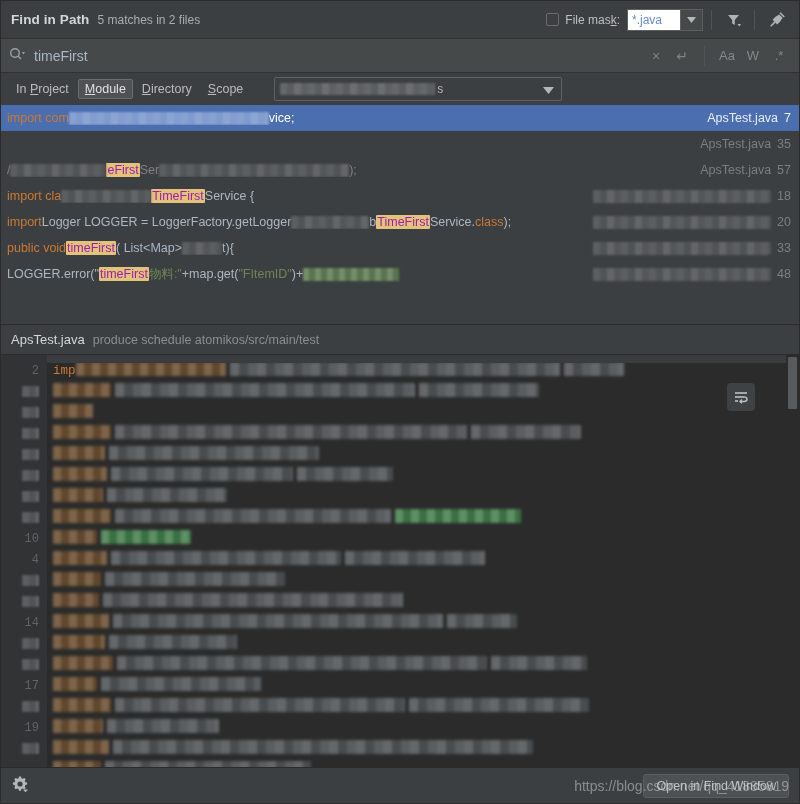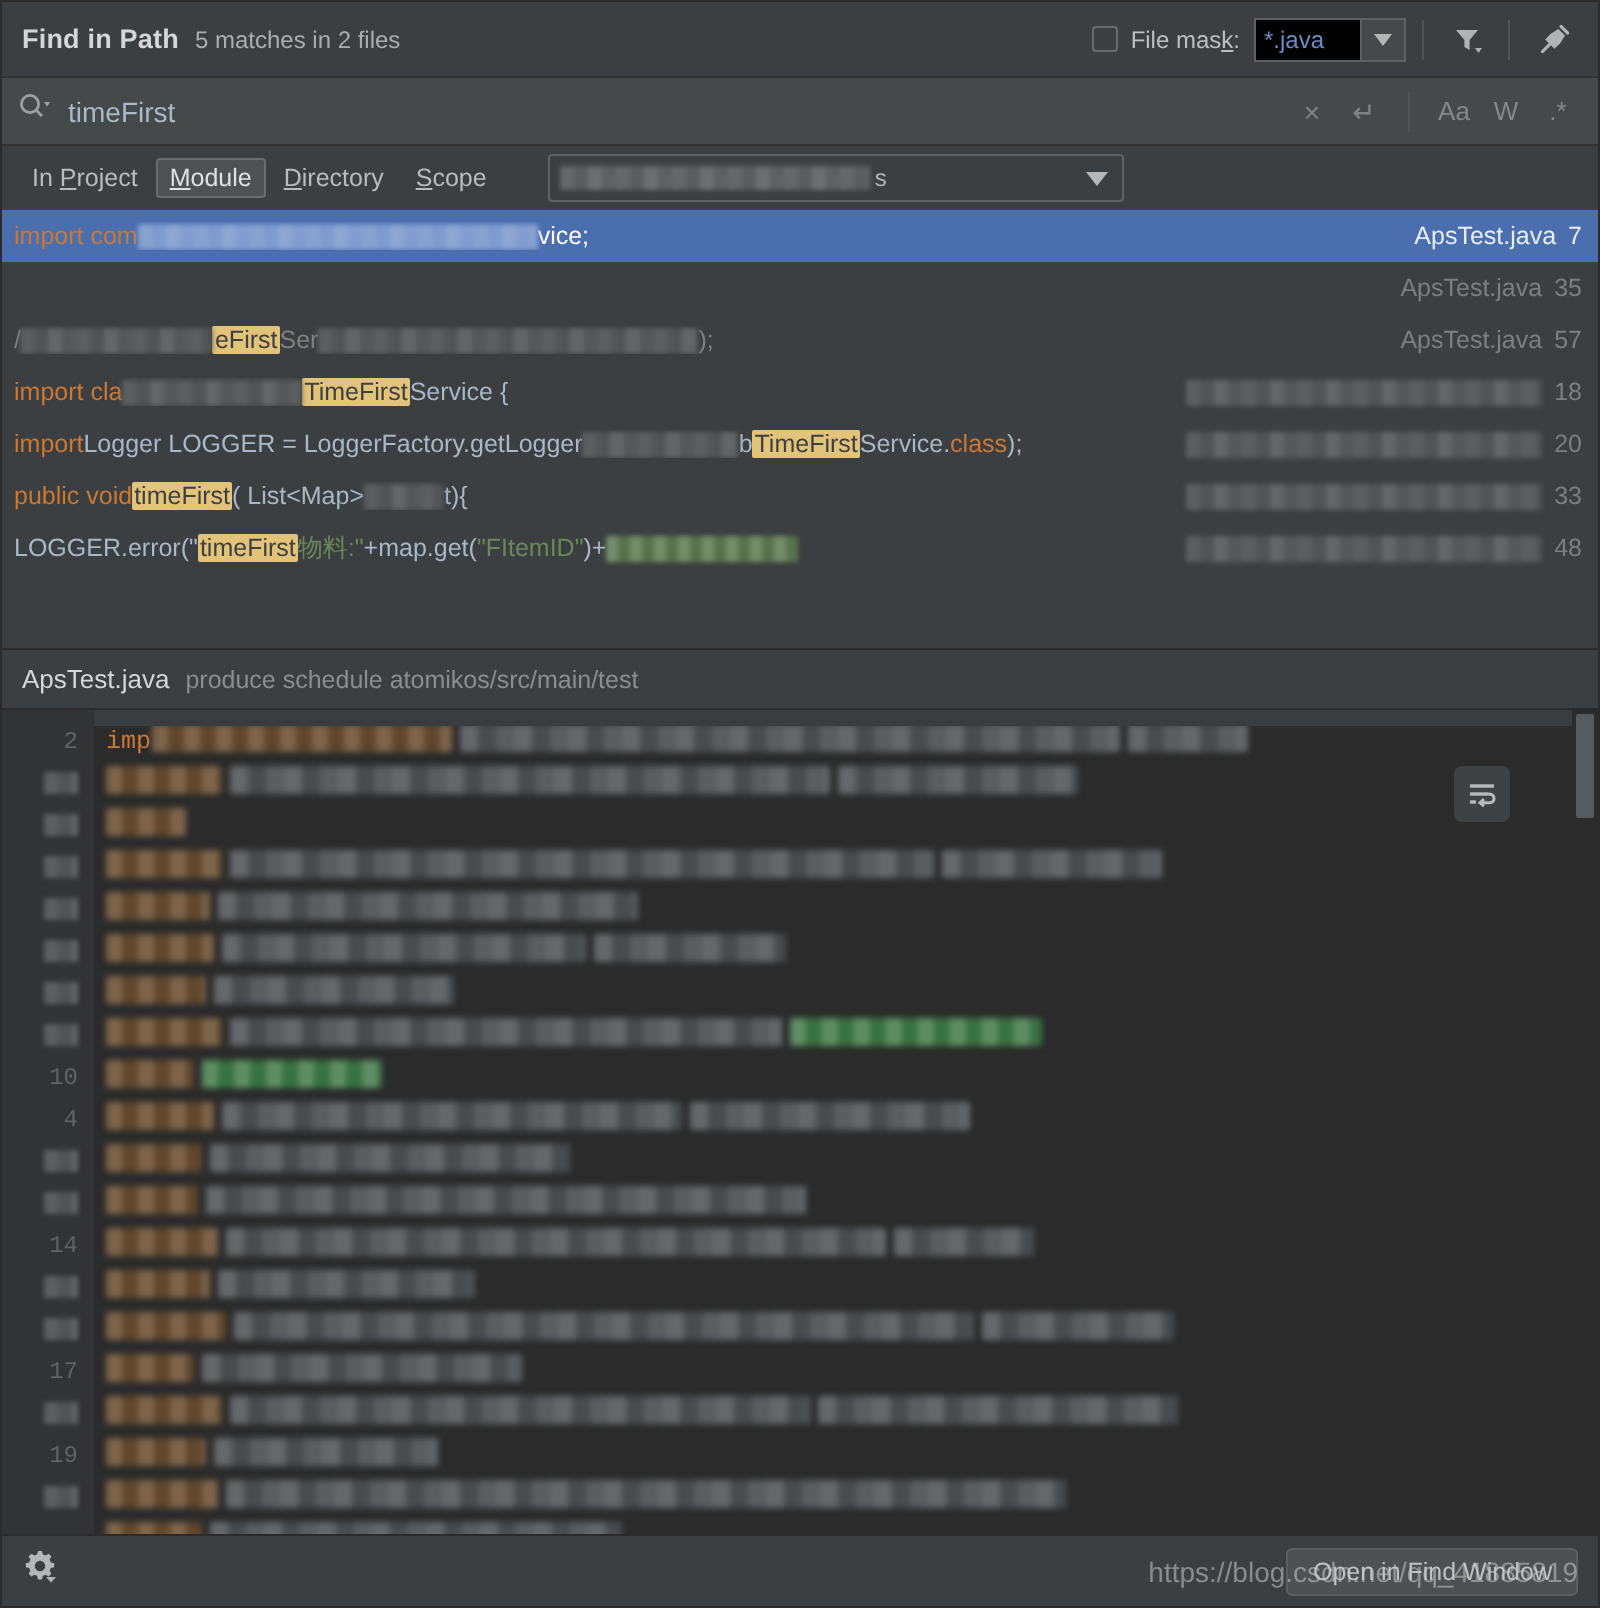--- a/index.html
+++ b/index.html
@@ -41,21 +41,21 @@
     border: 1px solid #6b6b6b; background: #3c3f41;
     border-radius: 2px; margin-right: 6px;
   }
   .filemask-label {
     font-size: 12px; color: #bfbfbf; margin-right: 7px; white-space: nowrap;
   }
   .filemask-label u { text-decoration: underline; }
   .mask-combo { display: flex; height: 22px; }
   .mask-field {
     width: 54px; height: 22px;
-    background: #000000; border: 1px solid #5e6060;
+    background: #ffffff; border: 1px solid #5e6060;
     color: #6a8cc7; font-size: 12px;
     display: flex; align-items: center; padding-left: 4px;
     font-family: "Liberation Sans", sans-serif;
   }
   .mask-arrow {
     width: 22px; height: 22px;
     background: #45494a; border: 1px solid #5e6060; border-left: none;
     display: flex; align-items: center; justify-content: center;
   }
   .sep-v { width: 1px; height: 20px; background: #515456; margin: 0 8px; }
@@ -149,21 +149,21 @@
     font-size: 12.5px; color: #7b7f82;
     display: flex; align-items: center; gap: 6px;
     margin-left: auto; padding-left: 10px;
   }
   .res-row.selected .res-right { color: #e8eef8; }
   .kw { color: #cc7832; }
   .str { color: #6a8759; }
   .cls { color: #a9b7c6; }
   .cmt { color: #808080; }
   .hl {
-    background: #e2c37a; color: #404040;
+    background: #e2c37a; color: #a21caf;
     border-radius: 1px; padding: 0 1px;
   }
 
   
   .blur {
     display: inline-block;
     height: 13px;
     vertical-align: -2px;
     border-radius: 1px;
     background-image:

